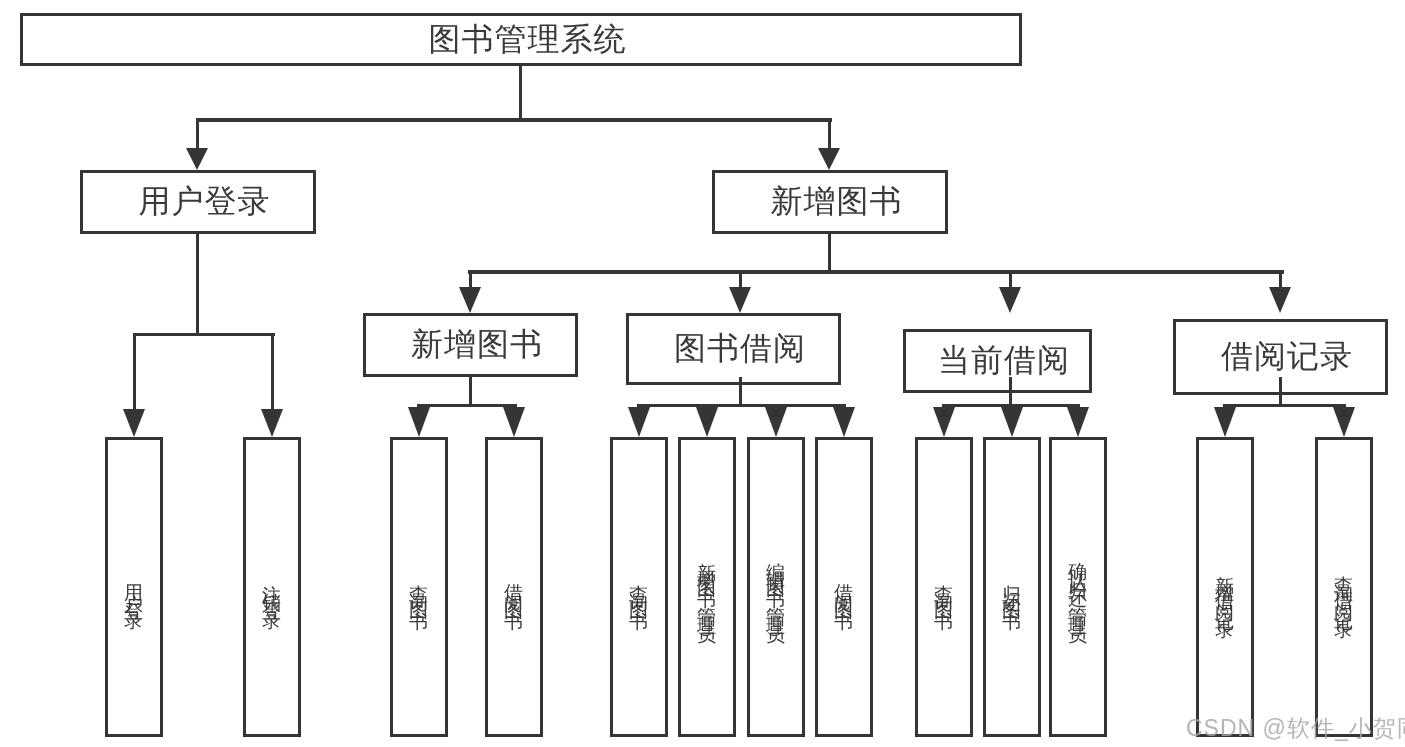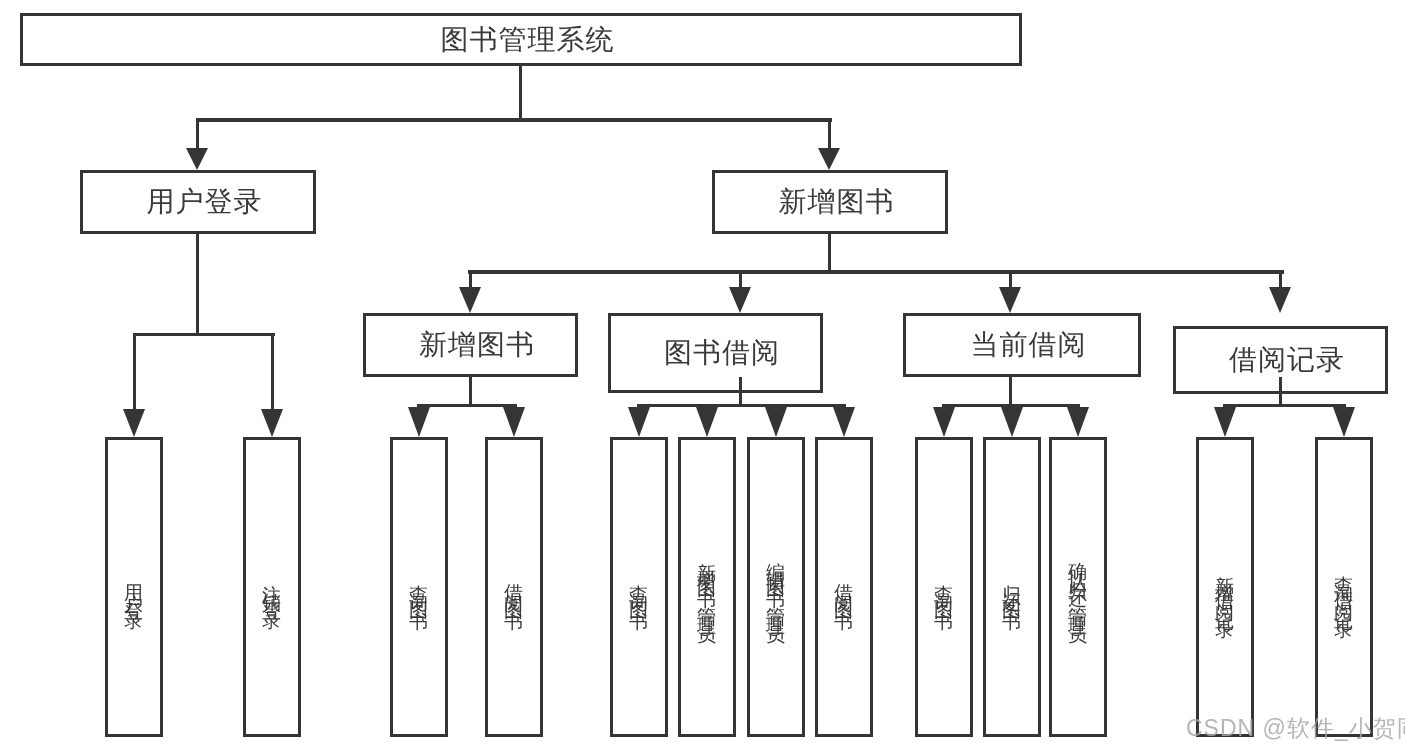--- a/index.html
+++ b/index.html
@@ -5,21 +5,21 @@
   html,body{margin:0;padding:0;background:#ffffff;}
   .canvas{
     position:relative;width:1405px;height:747px;background:#ffffff;
     font-family:"Liberation Sans","DejaVu Sans",sans-serif;overflow:hidden;
   }
   .box{
     position:absolute;background:#ffffff;border:3px solid #353535;
     box-sizing:border-box;display:flex;align-items:center;justify-content:center;
     color:#3a3a3a;
   }
-  .hbox{font-size:28px;letter-spacing:1px;padding-left:13px;}
+  .hbox{font-size:32px;letter-spacing:1px;padding-left:13px;}
   .vbox{top:437px;width:58px;height:300px;font-size:19px;}
   .vtext{
     writing-mode:vertical-rl;text-orientation:mixed;
     letter-spacing:9px;line-height:1;white-space:nowrap;
   }
   .line{position:absolute;background:#353535;}
   .arrow{
     position:absolute;background:#353535;
     clip-path:polygon(0 0,100% 0,50% 100%);
   }
@@ -66,27 +66,27 @@
   <div class="line" style="left:739px;top:274px;width:3px;height:13px"></div>
   <div class="arrow" style="left:729px;top:287px;width:22px;height:26px"></div>
   <div class="line" style="left:1009px;top:274px;width:3px;height:13px"></div>
   <div class="arrow" style="left:999px;top:287px;width:22px;height:26px"></div>
   <div class="line" style="left:1279px;top:274px;width:3px;height:13px"></div>
   <div class="arrow" style="left:1269px;top:287px;width:22px;height:26px"></div>
 
   <div class="box hbox" style="left:363px;top:313px;width:215px;height:64px">
     <span>新增图书</span>
   </div>
-  <div class="box hbox" style="left:608px;top:313px;width:215px;height:80px">
+  <div class="box hbox" style="left:626px;top:313px;width:215px;height:72px">
     <span>图书借阅</span>
   </div>
-  <div class="box hbox" style="left:903px;top:313px;width:238px;height:64px">
+  <div class="box hbox" style="left:903px;top:329px;width:189px;height:64px">
     <span>当前借阅</span>
   </div>
-  <div class="box hbox" style="left:1173px;top:326px;width:215px;height:68px">
+  <div class="box hbox" style="left:1173px;top:319px;width:215px;height:76px">
     <span>借阅记录</span>
   </div>
 
   <div class="line" style="left:469px;top:377px;width:3px;height:29px"></div>
   <div class="line" style="left:417px;top:404px;width:100px;height:3px"></div>
   <div class="arrow" style="left:408px;top:407px;width:22px;height:30px"></div>
   <div class="arrow" style="left:503px;top:407px;width:22px;height:30px"></div>
 
   <div class="line" style="left:739px;top:377px;width:3px;height:29px"></div>
   <div class="line" style="left:637px;top:404px;width:209px;height:3px"></div>

